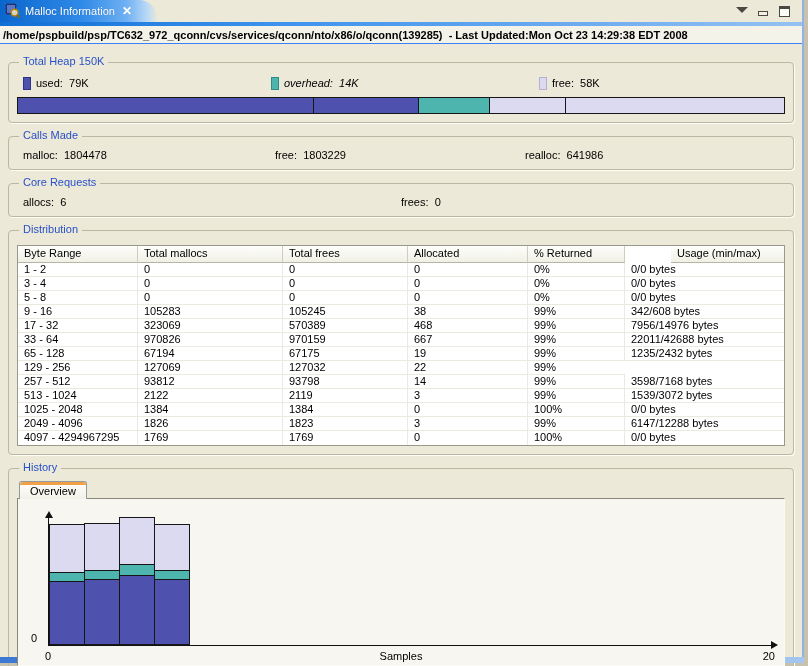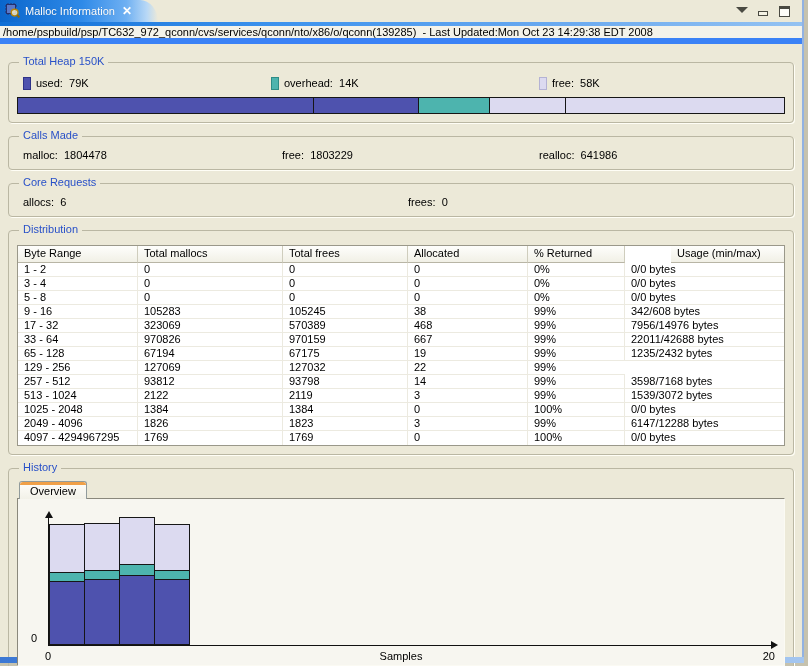--- a/index.html
+++ b/index.html
@@ -23,40 +23,40 @@
   .menu-tri { width:0; height:0; border-left:5px solid transparent; border-right:5px solid transparent;
     border-top:5px solid #ece9d8; position:relative; }
   .menu-tri:before { content:""; position:absolute; left:-6px; top:-7px; width:0; height:0;
     border-left:6px solid transparent; border-right:6px solid transparent; border-top:6px solid #4a4a42; }
   .min-ic { width:10px; height:5px; border:1px solid #4a4a42; background:#f4f2e4; margin-top:4px; }
   .max-ic { width:11px; height:11px; border:1px solid #4a4a42; border-top:3px solid #4a4a42; background:#fdfdf8; }
   .tab-underline { height:4px;
     background:linear-gradient(to right,#0f6fd6,#3d93ee 35%,#6aaaf0 70%,#94c2f2); }
 
   
-  .pathbar { height:18px; background:#f4f3ea; border-bottom:6px solid #3b82f6;
-    display:flex; align-items:center; padding-left:3px; white-space:pre; }
+  .pathbar { height:18px; background:#f4f3ea; border-bottom:1px solid #3b82f6;
+    display:flex; align-items:center; padding-left:3px; white-space:pre;font-weight:bold; }
 
   
   .content { padding:4px 8px 0 8px; }
   .group { position:relative; border:1px solid #bab7a3; border-radius:4px;
     box-shadow:1px 1px 0 #fffef6; margin-top:13px; padding:12px 8px 8px 8px; }
   .group-title { position:absolute; top:-8px; left:10px; background:#ece9d8;
     color:#2850c8; padding:0 4px; }
 
   
   .legend { display:flex; align-items:center; padding-left:6px; height:16px; }
   .legend-item { display:flex; align-items:center; gap:5px; }
   .swatch { width:8px; height:13px; display:inline-block; }
   .heapbar { height:17px; border:1px solid #161616; display:flex; margin-top:6px; background:#dcdaf0; }
   .hseg { height:100%; border-right:1px solid #161616; }
   .hseg:last-child { border-right:none; }
 
   
-  .kv-grid { display:grid; padding-left:6px;gap:7px; }
+  .kv-grid { display:grid; padding-left:6px; }
   .calls-grid { grid-template-columns:252px 250px 1fr; }
   .core-grid  { grid-template-columns:378px 1fr; }
   .kv { white-space:pre; }
 
   
   .table { border:1px solid #9a988a; background:#fff; margin-top:2px; }
   .thead,.trow { display:grid; grid-template-columns:120px 145px 125px 120px 97px 1fr; }
   .th { background:linear-gradient(#fefefc,#f1f0e6); border-right:1px solid #cfcdbd;
     border-bottom:1px solid #b8b5a5; padding:1px 4px 1px 6px; height:17px; }
   .th:last-child { border-right:none;margin-left:46px; }
@@ -126,21 +126,21 @@
 
     <div class="group" style="margin-top:14px">
       <span class="group-title">Total Heap 150K</span>
       <div class="legend">
           <div class="legend-item" style="width: 248px;">
             <div class="swatch" style="background: rgb(78, 82, 174); border: 1px solid rgb(47, 51, 136);"></div>
             <div style="white-space: pre;">used:  79K</div>
           </div>
           <div class="legend-item" style="width: 268px;">
             <div class="swatch" style="background: rgb(77, 180, 174); border: 1px solid rgb(46, 140, 134);"></div>
-            <div style="white-space: pre;">overhead:  14K</div>
+            <div style="white-space: pre; font-style: italic;">overhead:  14K</div>
           </div>
           <div class="legend-item" style="width: auto;">
             <div class="swatch" style="background: rgb(220, 218, 240); border: 1px solid rgb(180, 178, 212);"></div>
             <div style="white-space: pre;">free:  58K</div>
           </div>
         </div>
       <div class="heapbar">
           <div class="hseg" style="width: 38.6%; background: rgb(78, 82, 174);"></div>
           <div class="hseg" style="width: 13.8%; background: rgb(78, 82, 174);"></div>
           <div class="hseg" style="width: 9.2%; background: rgb(77, 180, 174);"></div>

